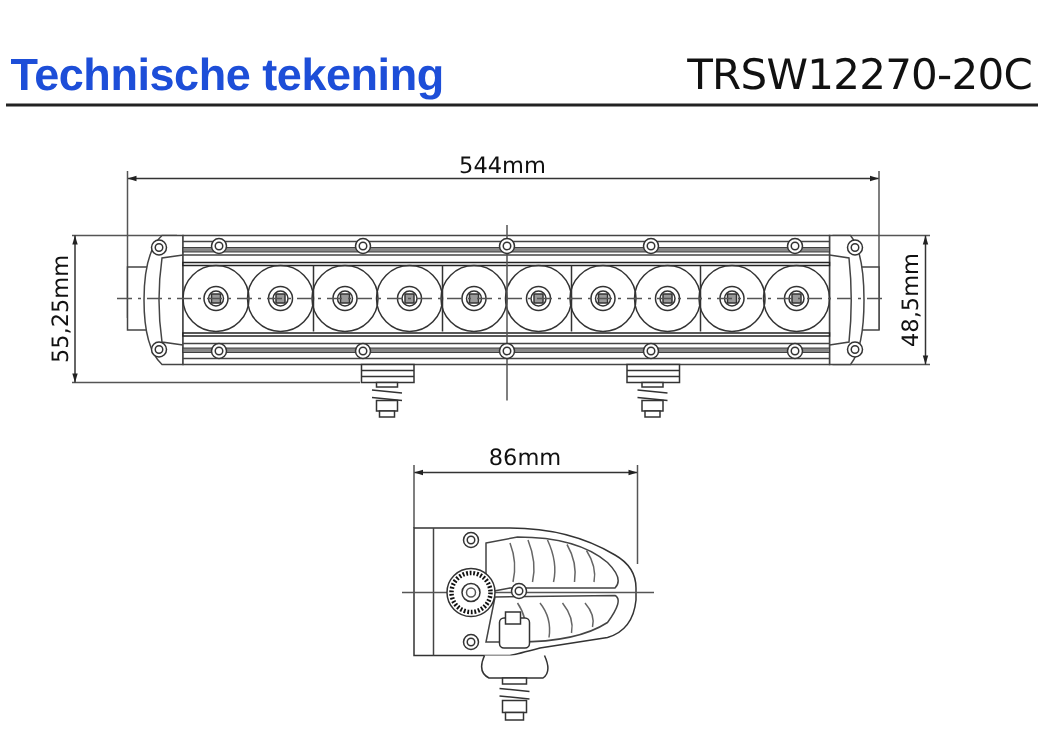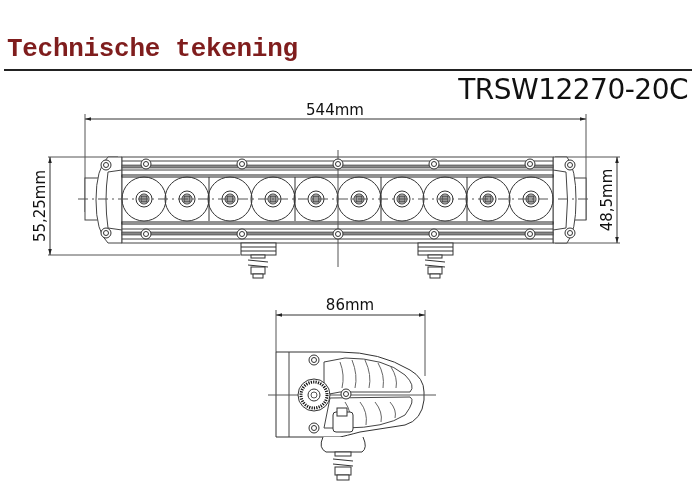--- a/index.html
+++ b/index.html
@@ -1,18 +1,18 @@
 <!DOCTYPE html>
 <html><head>
 <meta charset="utf-8">
 <style>
   html, body { margin:0; padding:0; background:#ffffff; }
   body { width:696px; height:500px; position:relative; overflow:hidden; font-family:"DejaVu Sans", sans-serif; }
-  .title { position:absolute; left:7px; top:34px; font-family:Liberation Mono, monospace; font-weight:bold; font-size:26px; color:#7f1d1d; letter-spacing:-0.3px; }
-  .code { position:absolute; right:8px; top:33px; font-family:"DejaVu Sans", sans-serif; font-size:28px; color:#111; letter-spacing:-0.5px;margin-top:40px; }
+  .title { position:absolute; left:7px; top:34px; font-family:Liberation Sans, sans-serif; font-weight:bold; font-size:30px; color:#1d4ed8; letter-spacing:-0.3px; }
+  .code { position:absolute; right:8px; top:33px; font-family:"DejaVu Sans", sans-serif; font-size:28px; color:#111; letter-spacing:-0.5px; }
   .rule { position:absolute; left:4px; top:69px; width:688px; height:2px; background:#222; }
   svg { position:absolute; left:0; top:0; }
   .dimtxt { font-family:"DejaVu Sans", sans-serif; font-size:15px; fill:#111; }
 </style>
 </head>
 <body>
 
 <div class="title">Technische tekening</div>
 <div class="code">TRSW12270-20C</div>
 <div class="rule"></div>

